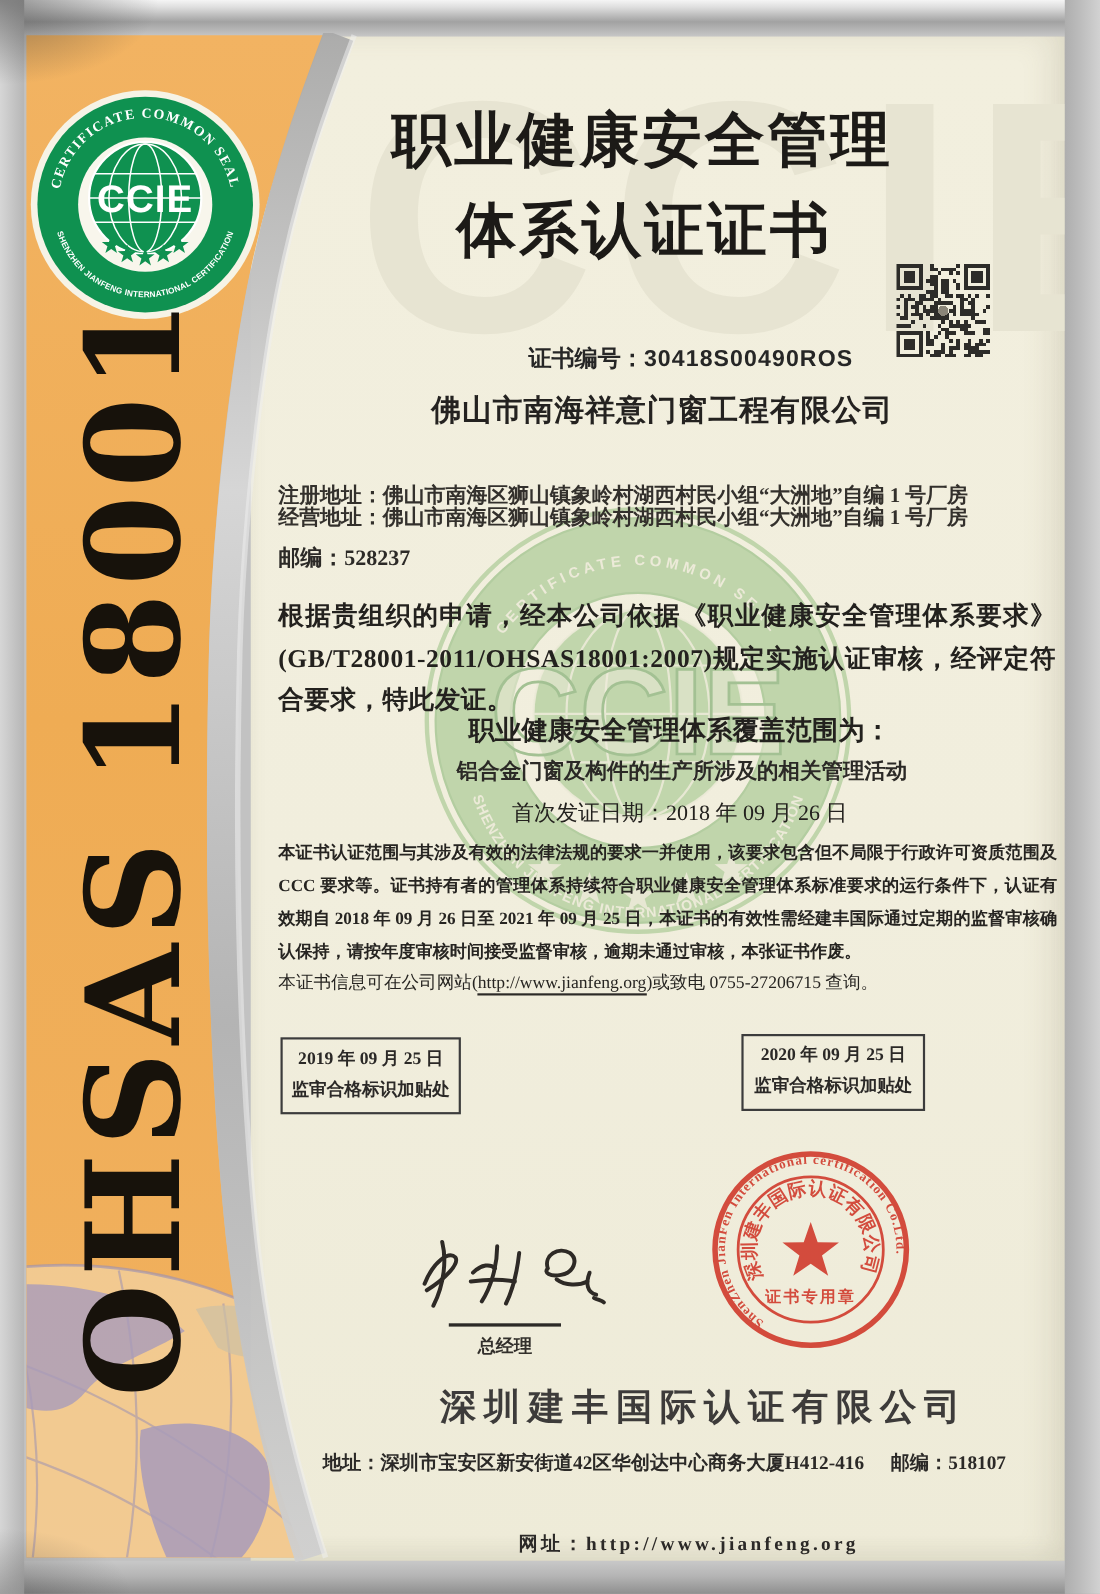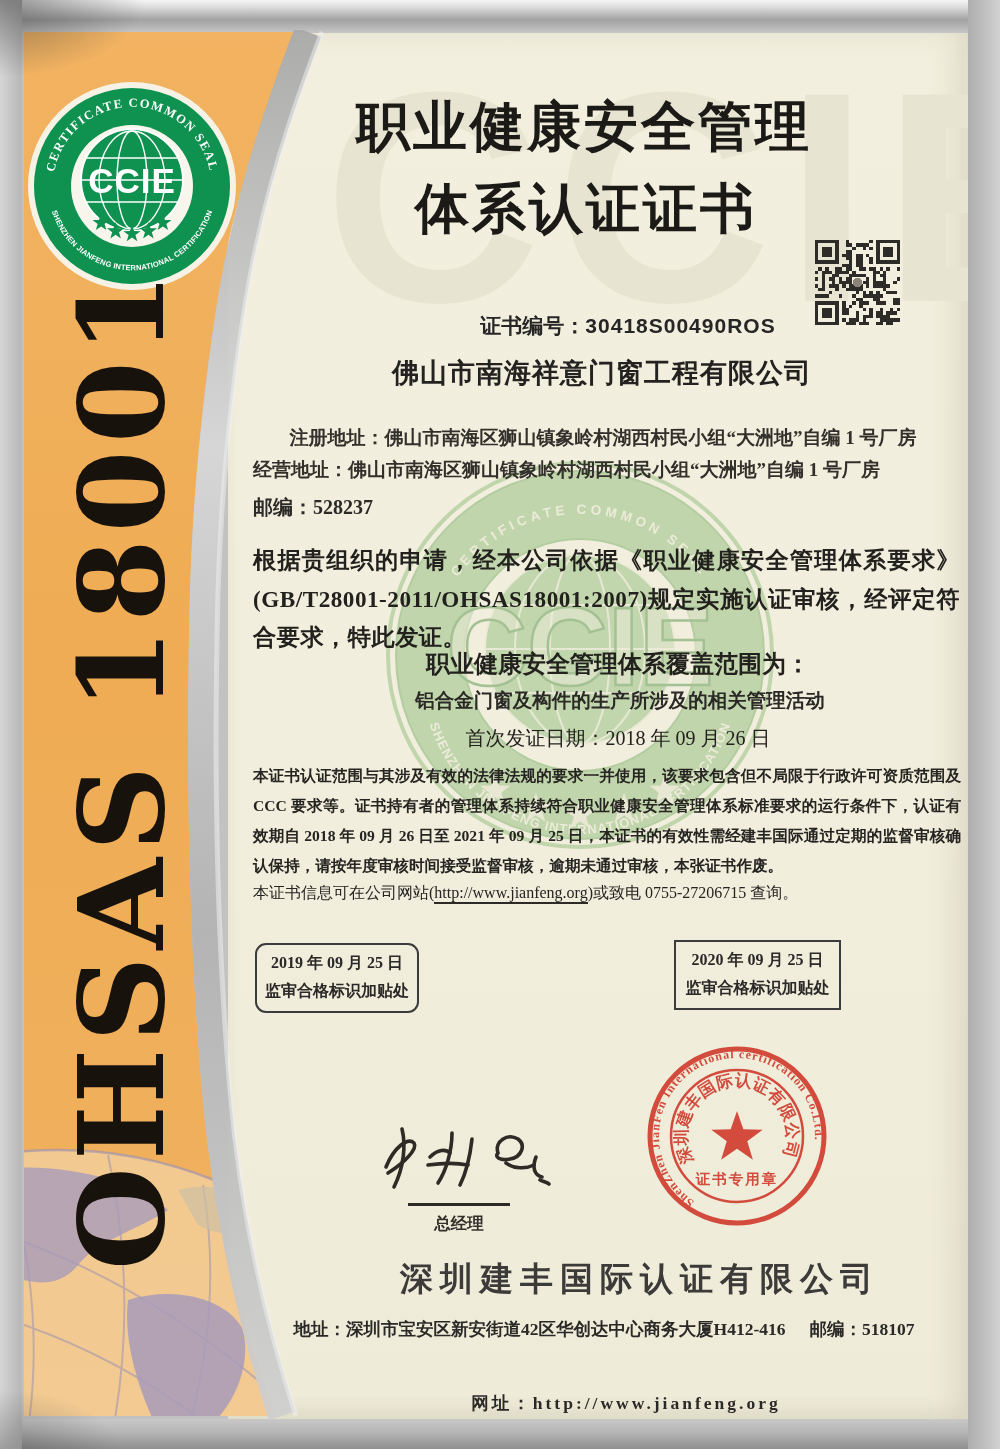--- a/index.html
+++ b/index.html
@@ -133,21 +133,21 @@
         <rect x="20" y="2" width="3" height="3"></rect>
         <path d="M0,18h7v7h-7z M1,19v5h5v-5z" fill-rule="evenodd"></path>
         <rect x="2" y="20" width="3" height="3"></rect>
         <path id="qr-modules" d="M9,0h1v1h-1zM16,0h1v1h-1zM9,1h1v1h-1zM10,1h1v1h-1zM12,1h1v1h-1zM13,1h1v1h-1zM14,1h1v1h-1zM15,1h1v1h-1zM11,2h1v1h-1zM14,2h1v1h-1zM16,2h1v1h-1zM9,3h1v1h-1zM10,3h1v1h-1zM8,4h1v1h-1zM9,4h1v1h-1zM10,4h1v1h-1zM12,4h1v1h-1zM13,4h1v1h-1zM15,4h1v1h-1zM9,5h1v1h-1zM10,5h1v1h-1zM12,5h1v1h-1zM13,5h1v1h-1zM16,5h1v1h-1zM10,6h1v1h-1zM12,6h1v1h-1zM13,6h1v1h-1zM16,6h1v1h-1zM8,7h1v1h-1zM9,7h1v1h-1zM10,7h1v1h-1zM12,7h1v1h-1zM13,7h1v1h-1zM1,8h1v1h-1zM3,8h1v1h-1zM6,8h1v1h-1zM7,8h1v1h-1zM9,8h1v1h-1zM10,8h1v1h-1zM13,8h1v1h-1zM14,8h1v1h-1zM16,8h1v1h-1zM17,8h1v1h-1zM19,8h1v1h-1zM21,8h1v1h-1zM24,8h1v1h-1zM0,9h1v1h-1zM2,9h1v1h-1zM3,9h1v1h-1zM4,9h1v1h-1zM6,9h1v1h-1zM7,9h1v1h-1zM8,9h1v1h-1zM9,9h1v1h-1zM11,9h1v1h-1zM17,9h1v1h-1zM18,9h1v1h-1zM20,9h1v1h-1zM2,10h1v1h-1zM5,10h1v1h-1zM6,10h1v1h-1zM10,10h1v1h-1zM11,10h1v1h-1zM12,10h1v1h-1zM13,10h1v1h-1zM14,10h1v1h-1zM17,10h1v1h-1zM19,10h1v1h-1zM20,10h1v1h-1zM0,11h1v1h-1zM2,11h1v1h-1zM4,11h1v1h-1zM5,11h1v1h-1zM7,11h1v1h-1zM9,11h1v1h-1zM10,11h1v1h-1zM15,11h1v1h-1zM17,11h1v1h-1zM20,11h1v1h-1zM24,11h1v1h-1zM2,12h1v1h-1zM5,12h1v1h-1zM7,12h1v1h-1zM8,12h1v1h-1zM9,12h1v1h-1zM10,12h1v1h-1zM14,12h1v1h-1zM15,12h1v1h-1zM17,12h1v1h-1zM18,12h1v1h-1zM19,12h1v1h-1zM20,12h1v1h-1zM23,12h1v1h-1zM0,13h1v1h-1zM2,13h1v1h-1zM4,13h1v1h-1zM5,13h1v1h-1zM6,13h1v1h-1zM8,13h1v1h-1zM10,13h1v1h-1zM11,13h1v1h-1zM12,13h1v1h-1zM13,13h1v1h-1zM15,13h1v1h-1zM17,13h1v1h-1zM18,13h1v1h-1zM19,13h1v1h-1zM20,13h1v1h-1zM21,13h1v1h-1zM1,14h1v1h-1zM2,14h1v1h-1zM6,14h1v1h-1zM9,14h1v1h-1zM10,14h1v1h-1zM11,14h1v1h-1zM12,14h1v1h-1zM13,14h1v1h-1zM20,14h1v1h-1zM4,15h1v1h-1zM12,15h1v1h-1zM14,15h1v1h-1zM16,15h1v1h-1zM18,15h1v1h-1zM21,15h1v1h-1zM22,15h1v1h-1zM23,15h1v1h-1zM0,16h1v1h-1zM1,16h1v1h-1zM2,16h1v1h-1zM3,16h1v1h-1zM7,16h1v1h-1zM11,16h1v1h-1zM14,16h1v1h-1zM15,16h1v1h-1zM16,16h1v1h-1zM17,16h1v1h-1zM18,16h1v1h-1zM19,16h1v1h-1zM12,17h1v1h-1zM13,17h1v1h-1zM17,17h1v1h-1zM18,17h1v1h-1zM23,17h1v1h-1zM24,17h1v1h-1zM8,18h1v1h-1zM11,18h1v1h-1zM13,18h1v1h-1zM14,18h1v1h-1zM15,18h1v1h-1zM18,18h1v1h-1zM19,18h1v1h-1zM20,18h1v1h-1zM23,18h1v1h-1zM24,18h1v1h-1zM8,19h1v1h-1zM10,19h1v1h-1zM13,19h1v1h-1zM8,20h1v1h-1zM9,20h1v1h-1zM14,20h1v1h-1zM16,20h1v1h-1zM19,20h1v1h-1zM22,20h1v1h-1zM24,20h1v1h-1zM8,21h1v1h-1zM9,21h1v1h-1zM12,21h1v1h-1zM16,21h1v1h-1zM18,21h1v1h-1zM19,21h1v1h-1zM21,21h1v1h-1zM22,21h1v1h-1zM23,21h1v1h-1zM12,22h1v1h-1zM14,22h1v1h-1zM15,22h1v1h-1zM16,22h1v1h-1zM18,22h1v1h-1zM19,22h1v1h-1zM20,22h1v1h-1zM21,22h1v1h-1zM8,23h1v1h-1zM10,23h1v1h-1zM11,23h1v1h-1zM12,23h1v1h-1zM14,23h1v1h-1zM19,23h1v1h-1zM20,23h1v1h-1zM21,23h1v1h-1zM22,23h1v1h-1zM23,23h1v1h-1zM24,23h1v1h-1zM9,24h1v1h-1zM10,24h1v1h-1zM11,24h1v1h-1zM13,24h1v1h-1zM14,24h1v1h-1zM15,24h1v1h-1zM18,24h1v1h-1zM19,24h1v1h-1zM21,24h1v1h-1zM22,24h1v1h-1z"></path>
       </g>
       <circle cx="12.5" cy="12.5" r="1.4" fill="#8a8578"></circle>
     </svg>
 
     <div class="abs ctr company" style="top:322px;transform:translateX(4px);">佛山市南海祥意门窗工程有限公司</div>
 
-    <div class="abs addr" style="top:392px;text-align:center;">
+    <div class="abs addr" style="top:404px;">
       <span class="lbl">注册地址：</span><span>佛山市南海区狮山镇象岭村湖西村民小组“大洲地”自编 1 号厂房</span>
     </div>
     <div class="abs addr" style="top:424px;">
       <span class="lbl">经营地址：</span><span>佛山市南海区狮山镇象岭村湖西村民小组“大洲地”自编 1 号厂房</span>
     </div>
     <div class="abs postal" style="top:461px;">
       <span>邮编：</span><span>528237</span>
     </div>
 
     <div class="abs para1" style="top:508px;">根据贵组织的申请，经本公司依据《职业健康安全管理体系要求》(GB/T28001-2011/OHSAS18001:2007)规定实施认证审核，经评定符合要求，特此发证。</div>
@@ -155,21 +155,21 @@
     <div class="abs ctr scope-h" style="top:615px;transform:translateX(20px);">职业健康安全管理体系覆盖范围为：</div>
     <div class="abs ctr scope-c" style="top:654px;transform:translateX(22px);">铝合金门窗及构件的生产所涉及的相关管理活动</div>
     <div class="abs ctr issue" style="top:692px;transform:translateX(20px);">首次发证日期：2018 年 09 月 26 日</div>
 
     <div class="abs terms" style="top:728px;">本证书认证范围与其涉及有效的法律法规的要求一并使用，该要求包含但不局限于行政许可资质范围及 CCC 要求等。证书持有者的管理体系持续符合职业健康安全管理体系标准要求的运行条件下，认证有效期自 2018 年 09 月 26 日至 2021 年 09 月 25 日，本证书的有效性需经建丰国际通过定期的监督审核确认保持，请按年度审核时间接受监督审核，逾期未通过审核，本张证书作废。</div>
 
     <div class="abs info" style="top:850px;">
       <span>本证书信息可在公司网站(</span><span class="url">http://www.jianfeng.org</span><span>)或致电 0755-27206715 查询。</span>
     </div>
 
-    <div class="abs audit-box" style="left:27px;top:910px;width:160px;height:62px;border-radius:11px;">
+    <div class="abs audit-box" style="left:27px;top:910px;width:160px;height:62px;">
       <div>2019 年 09 月 25 日</div>
       <div>监审合格标识加贴处</div>
     </div>
     <div class="abs audit-box" style="left:446px;top:907px;width:163px;height:62px;">
       <div>2020 年 09 月 25 日</div>
       <div>监审合格标识加贴处</div>
     </div>
 
     <svg class="abs" style="left:409px;top:1003px;" width="200" height="200" viewBox="0 0 200 200">
       <defs>

